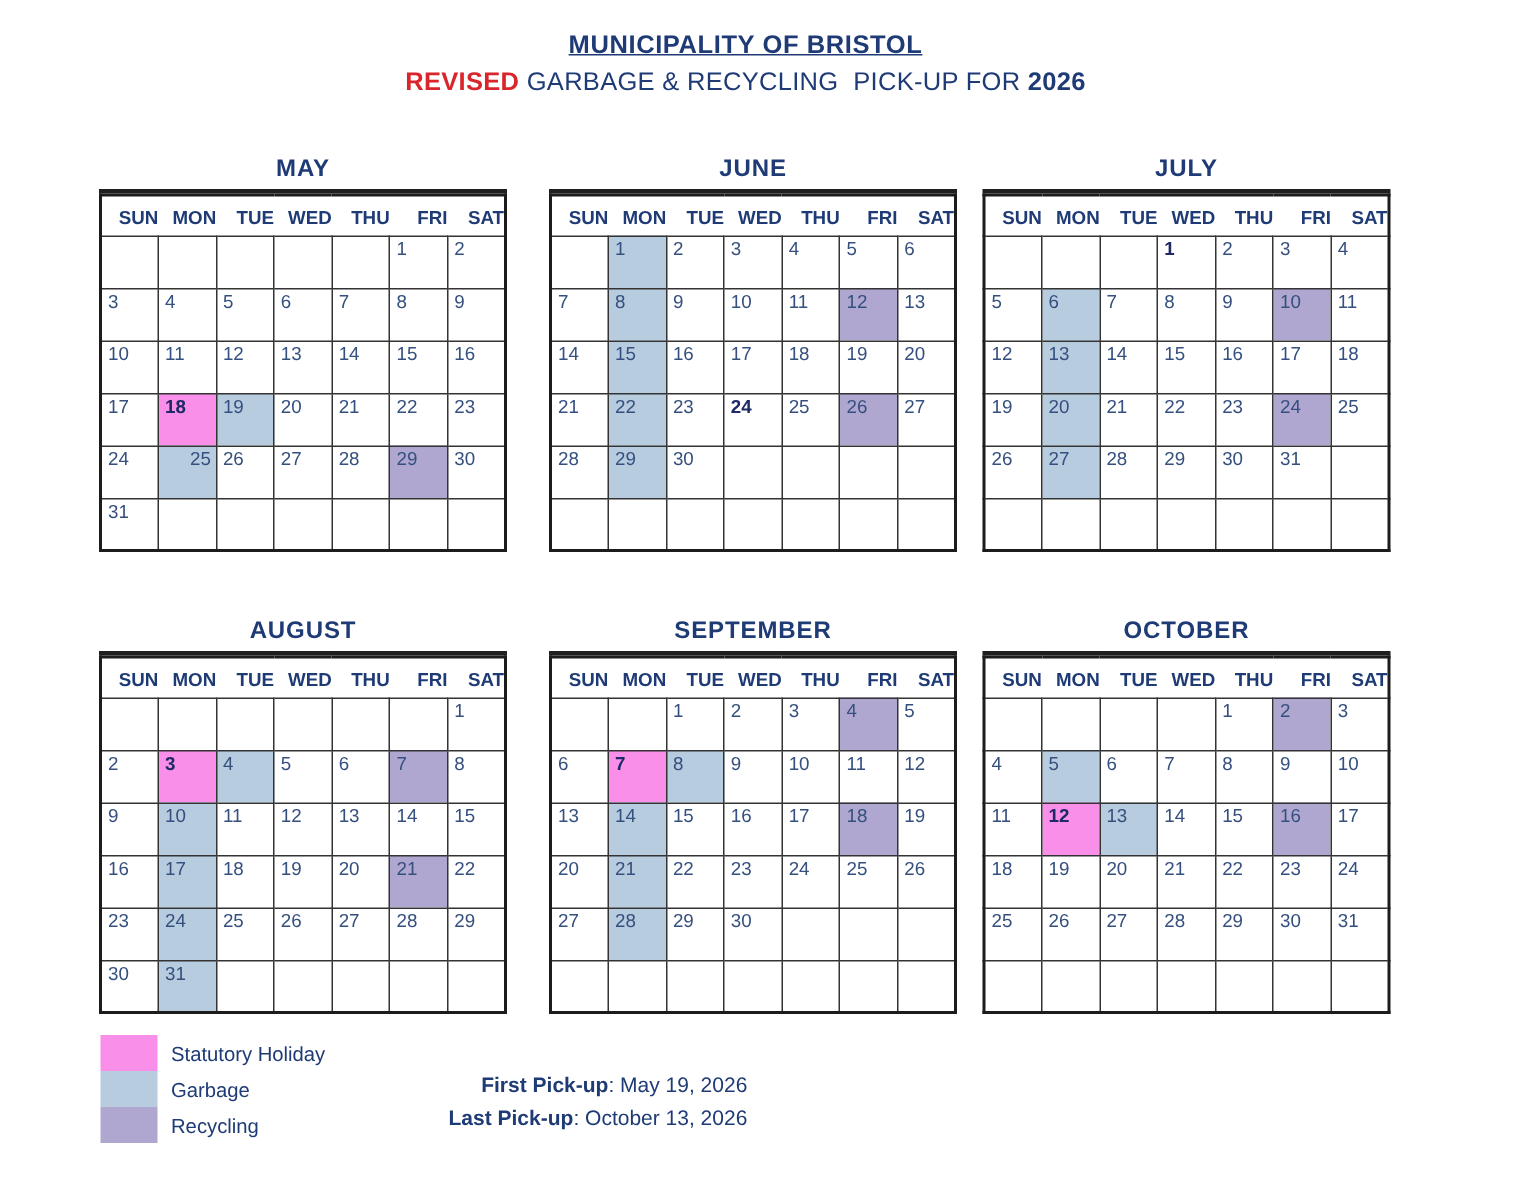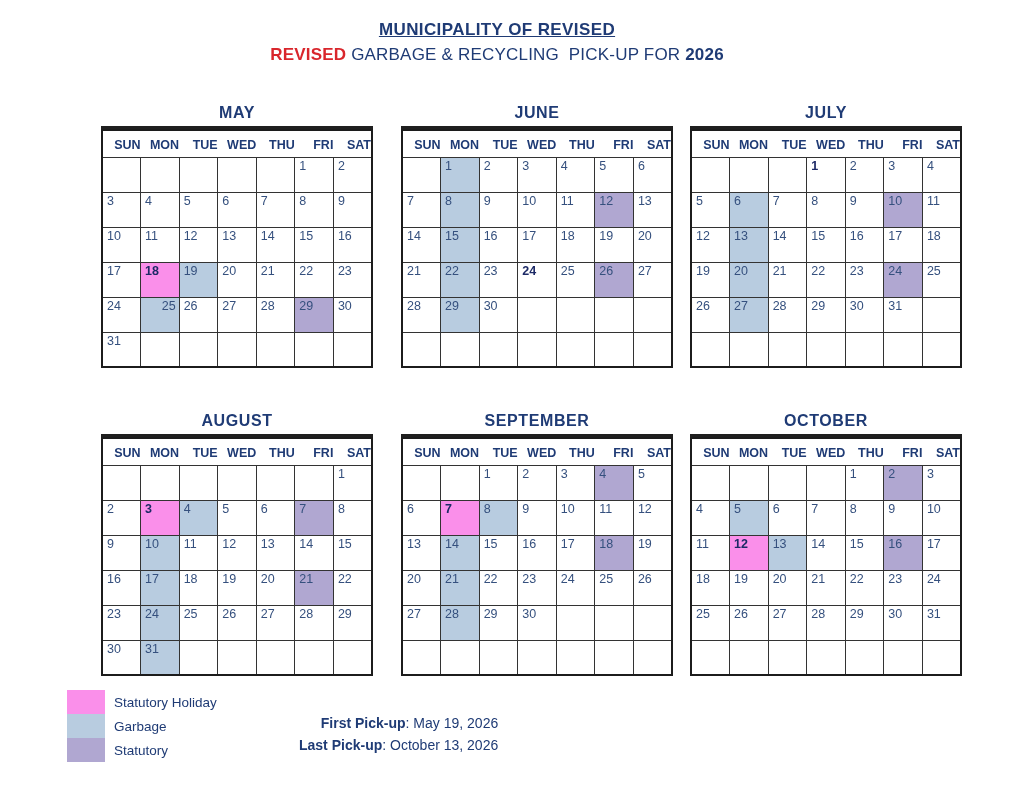--- a/index.html
+++ b/index.html
@@ -20,21 +20,21 @@
     font-family: "Liberation Sans", sans-serif;
     position: relative;
     overflow: hidden;
   }
   .header { position: absolute; top: 20px; left: 0; width: 994px; text-align: center; color: var(--navy); }
   .title-line1 { font-size: 17px; font-weight: bold; text-decoration: underline; letter-spacing: .4px; }
   .title-line2 { font-size: 17px; margin-top: 5px; white-space: pre-wrap; letter-spacing: .2px; }
   .title-line2 .red { color: var(--red); font-weight: bold; }
   .title-line2 .yr { font-weight: bold; }
 
-  .cal { position: absolute; width: 272px; margin-left: 35px; }
+  .cal { position: absolute; width: 272px; }
   .month-name { color: var(--navy); font-size: 16px; font-weight: bold; text-align: center; height: 21px; letter-spacing: .6px; }
   .month-rule { height: 3px; background: #1f1f1f; margin-top: 1px; }
   table.grid { border-collapse: collapse; table-layout: fixed; width: 272px; margin-top: 0; border: 2px solid var(--gridedge); }
   table.grid thead th {
     font-size: 12.5px; font-weight: bold; color: var(--navy);
     height: 27px; vertical-align: bottom; padding: 0 0 5px 0; text-align: right;
     border: none; background: #fff;
   }
   table.grid thead tr { border: none; }
   table.grid tbody td {
@@ -51,21 +51,21 @@
   .legend-swatch { width: 38px; height: 24px; flex: 0 0 38px; }
   .legend-label { margin-left: 9px; font-size: 13.5px; color: var(--navy); }
 
   .notes { position: absolute; left: 299px; top: 712px; font-size: 14px; color: var(--navy); line-height: 22px; text-align: right; }
   .notes b { font-weight: bold; }
 </style>
 </head>
 <body>
 
 <div class="header">
-  <div class="title-line1">MUNICIPALITY OF REVISED</div>
+  <div class="title-line1">MUNICIPALITY OF BRISTOL</div>
   <div class="title-line2"><span class="red">REVISED</span><span> GARBAGE &amp; RECYCLING  PICK-UP FOR </span><span class="yr">2026</span></div>
 </div>
 
 <div id="calendars">
     <div class="cal" style="left: 66px; top: 104px;">
       <div class="month-name">MAY</div>
       <div class="month-rule"></div>
       <table class="grid">
         <thead>
           <tr>
@@ -507,20 +507,20 @@
   <div class="legend-row">
     <div class="legend-swatch" style="background: rgb(250, 143, 234);"></div>
     <div class="legend-label">Statutory Holiday</div>
   </div>
   <div class="legend-row">
     <div class="legend-swatch" style="background: rgb(184, 204, 224);"></div>
     <div class="legend-label">Garbage</div>
   </div>
   <div class="legend-row">
     <div class="legend-swatch" style="background: rgb(176, 167, 209);"></div>
-    <div class="legend-label">Statutory</div>
+    <div class="legend-label">Recycling</div>
   </div>
 </div>
 
 <div class="notes">
   <div><b>First Pick-up</b><span>: May 19, 2026</span></div>
   <div><b>Last Pick-up</b><span>: October 13, 2026</span></div>
 </div>
 
 </body></html>

